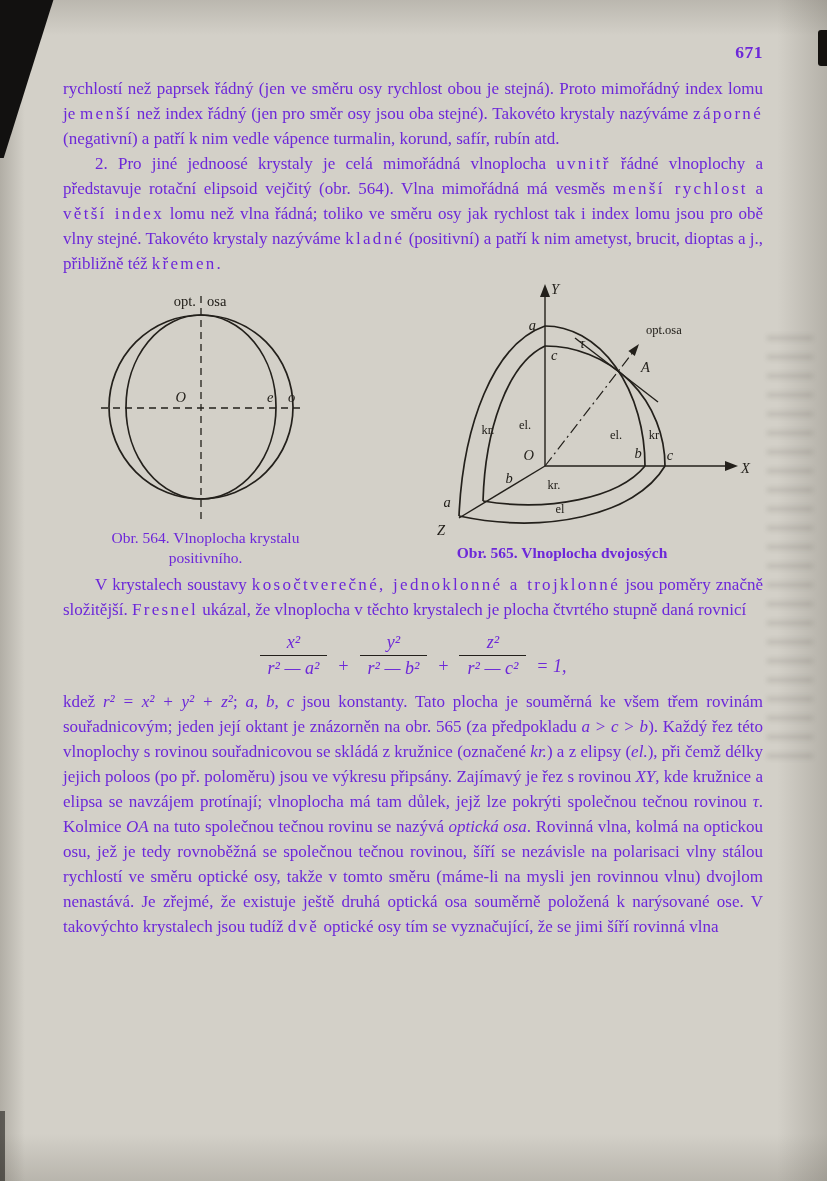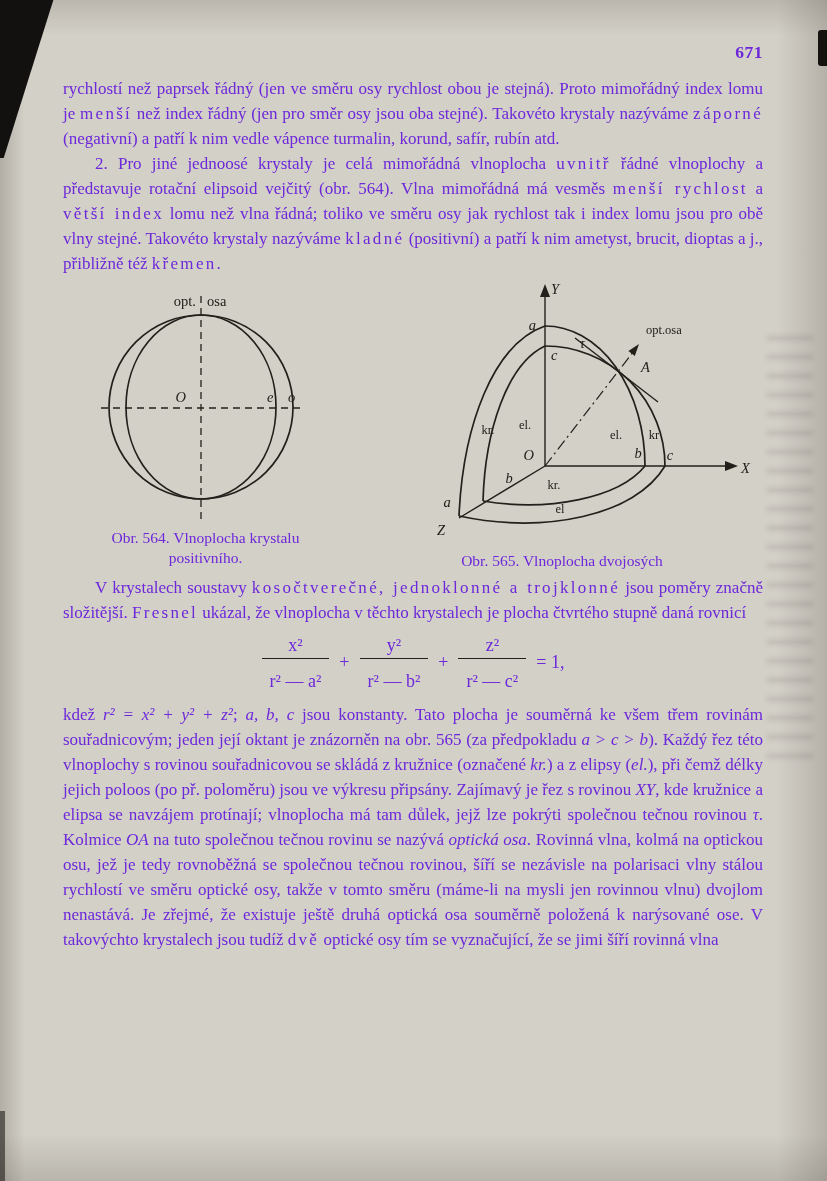--- a/index.html
+++ b/index.html
@@ -58,37 +58,37 @@
   .para.indent { text-indent: 32px; }
   .para .sp { letter-spacing: 2.3px; }
   .para .it { font-style: italic; }
   .figures { display: flex; align-items: flex-start; margin: 0 0 4px 0; }
   figure { margin: 0; }
   .fig564 { width: 285px; text-align: center; padding-top: 16px; }
   .fig565 { width: 402px; margin-left: 13px; text-align: center; }
   .fig565 svg { display: block; margin-left: auto; }
   .fig564 svg { display: block; margin: 0 auto; }
   figcaption { font-size: 15.5px; line-height: 20px; margin-top: 4px; }
-  .fig565 figcaption { margin-top: 10px; }
+  .fig565 figcaption { margin-top: 2px; font-weight: bold; }
   svg .ax   { stroke: #23201b; stroke-width: 1.4; fill: none; }
   svg .curve{ stroke: #23201b; stroke-width: 1.7; fill: none; }
   svg .dash { stroke: #23201b; stroke-width: 1.3; fill: none; stroke-dasharray: 7 5; }
   svg .dashdot { stroke: #23201b; stroke-width: 1.2; fill: none; stroke-dasharray: 11 4 2 4; }
   svg .fillb { fill: #23201b; stroke: none; }
   svg .lbl { font-size: 14.5px; fill: #23201b; font-family: "Liberation Serif", "DejaVu Serif", serif; }
   svg .it  { font-style: italic; }
   svg .sm  { font-size: 12.5px; }
   .formula {
-    display: flex; justify-content: center; align-items: center;
+    display: flex; justify-content: center; align-items: flex-end;
     gap: 10px; margin: 10px 0 10px 0;
-    font-size: 18px;
+    font-style: italic; font-size: 18px;
   }
   .frac { display: inline-flex; flex-direction: column; align-items: center; }
   .frac .num { padding: 0 8px 2px 8px; }
-  .frac .den { border-top: 1.4px solid #23201b; padding: 12px 8px 0 8px; }
+  .frac .den { border-top: 1.4px solid #23201b; padding: 2px 8px 0 8px; }
   .formula .op, .formula .eq { padding-bottom: 2px; }
 </style>
 </head>
 <body>
 
 <div class="page">
 
   <div class="paper-shade"></div>
   <div class="artifact-tl"></div>
   <div class="artifact-tr"></div>

